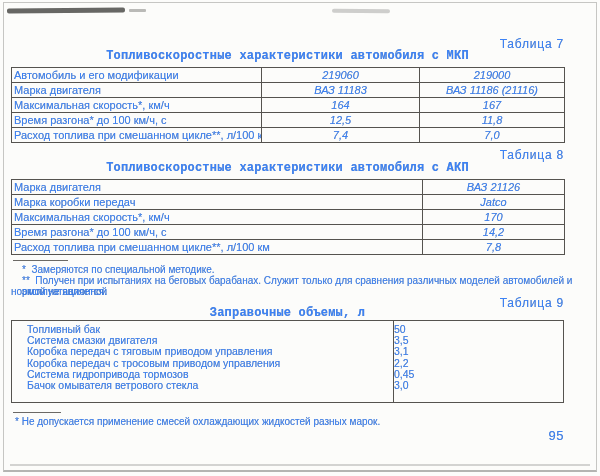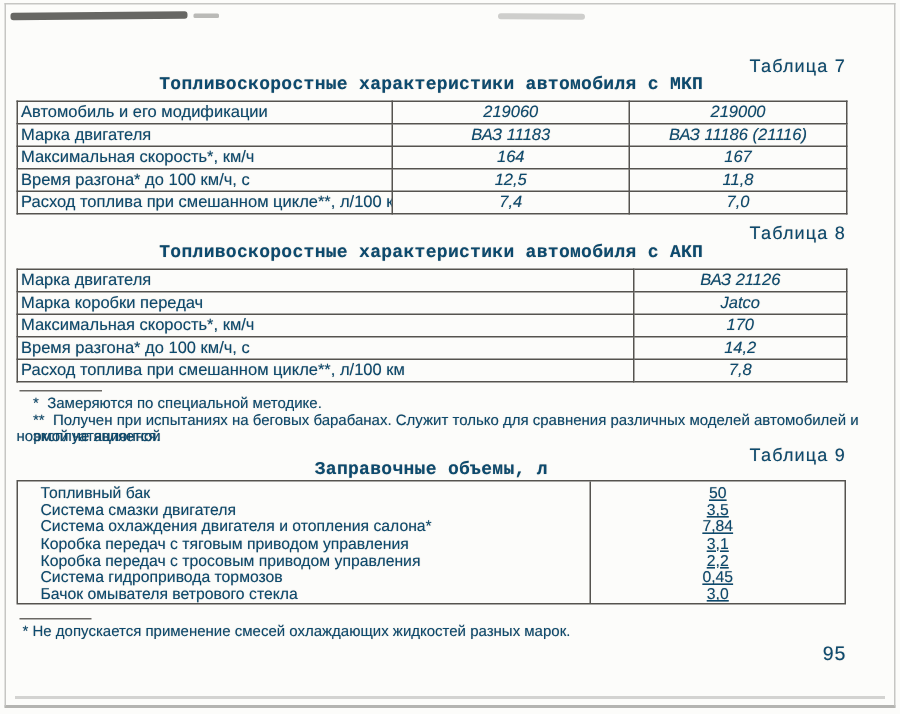--- a/index.html
+++ b/index.html
@@ -1,19 +1,19 @@
 <!DOCTYPE html>
 <html><head>
 <meta charset="utf-8">
 <style>
   html,body { margin:0; padding:0; background:#e8e8e6; }
   .page {
     position:relative; width:600px; height:476px; margin:0 auto;
     background:#fcfcfa; overflow:hidden; box-sizing:border-box;
-    font-family:"Liberation Sans", sans-serif; color:#0c4a6e;
+    font-family:"Liberation Sans", sans-serif; color:#3b82f6;
   }
   .page * { box-sizing:border-box; }
   .scan-frame {
     position:absolute; left:3px; top:2px; right:3px; bottom:4px;
     border:1px solid #c6c6c3; border-bottom:2px solid #b4b4b1;
     pointer-events:none;
   }
   .smudge { position:absolute; pointer-events:none; }
   .smudge-1 { left:7px;  top:8px;  width:118px; height:5px; background:#4c4c49; border-radius:2px; transform:rotate(-.5deg); opacity:.85; }
   .smudge-2 { left:129px; top:9px; width:17px;  height:3px; background:#8d8d8a; opacity:.6; border-radius:1px; }
@@ -36,21 +36,21 @@
     overflow:hidden; white-space:nowrap;margin-top:16px;
   }
   td.lbl { text-align:left; padding-left:11px; }
   td.val { text-align:center;font-style:italic; }
 
   .vol-table {
     position:absolute; left:11px; top:320px; width:553px; height:83px;
     border:1px solid #55534f; display:flex;
   }
   .vol-left  { width:382px; border-right:1px solid #55534f; padding:3px 0 0 15px; }
-  .vol-right { flex:1; text-align:center; padding-top:3px;text-decoration:underline; }
+  .vol-right { flex:1; text-align:left; padding-top:3px; }
   .vol-line  { font-size:10.5px; line-height:11.2px; white-space:nowrap; }
 
   .fn-rule { position:absolute; left:13px; height:1px; background:#6b6965; }
   .fn {
     position:absolute; left:11px; width:580px; font-size:10px; line-height:11px;
     white-space:pre-wrap;
   }
   .fn-indent { padding-left:11px; }
 
   .page-number { position:absolute; right:36px; top:428px; font-size:13px; letter-spacing:.5px; }
@@ -138,30 +138,28 @@
   <div class="fn fn-indent txt" style="top:264px">*  Замеряются по специальной методике.</div>
   <div class="fn fn-indent txt" style="top:275px">**  Получен при испытаниях на беговых барабанах. Служит только для сравнения различных моделей автомобилей и эксплуатационной</div>
   <div class="fn txt" style="top:286px">нормой не является.</div>
 
   <div class="caption txt" style="top:296px">Таблица 9</div>
   <div class="tbl-title txt" style="top:306px">Заправочные объемы, л</div>
   <div class="vol-table">
     <div class="vol-left">
       <div class="vol-line txt">Топливный бак</div>
       <div class="vol-line txt">Система смазки двигателя</div>
-      <div class="vol-line txt">Система охлаждения двигателя и отопления салона*</div>
       <div class="vol-line txt">Коробка передач с тяговым приводом управления</div>
       <div class="vol-line txt">Коробка передач с тросовым приводом управления</div>
       <div class="vol-line txt">Система гидропривода тормозов</div>
       <div class="vol-line txt">Бачок омывателя ветрового стекла</div>
     </div>
     <div class="vol-right">
       <div class="vol-line txt">50</div>
       <div class="vol-line txt">3,5</div>
-      <div class="vol-line txt">7,84</div>
       <div class="vol-line txt">3,1</div>
       <div class="vol-line txt">2,2</div>
       <div class="vol-line txt">0,45</div>
       <div class="vol-line txt">3,0</div>
     </div>
   </div>
 
   <div class="fn-rule" style="top:412px; width:48px"></div>
   <div class="fn txt" style="top:416px; padding-left:4px">* Не допускается применение смесей охлаждающих жидкостей разных марок.</div>
 

